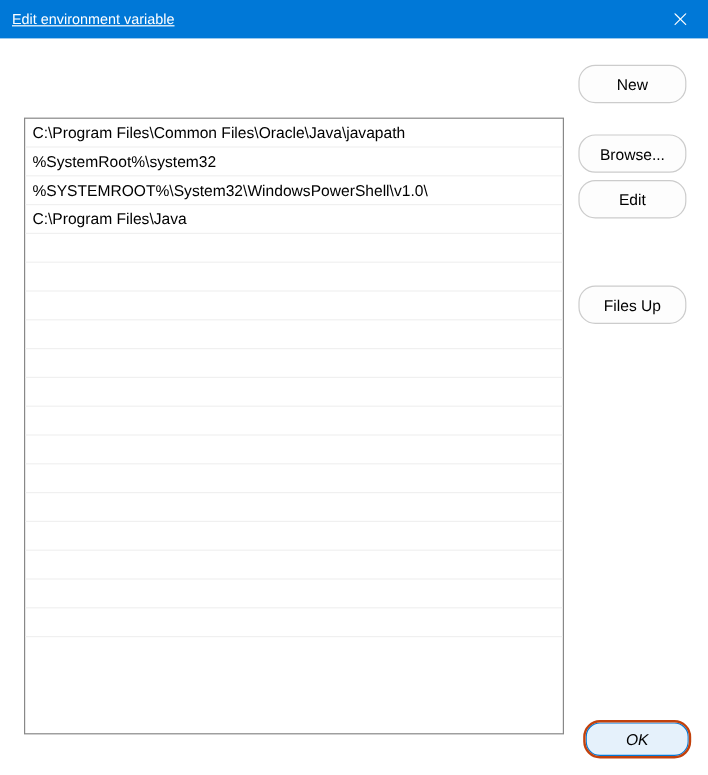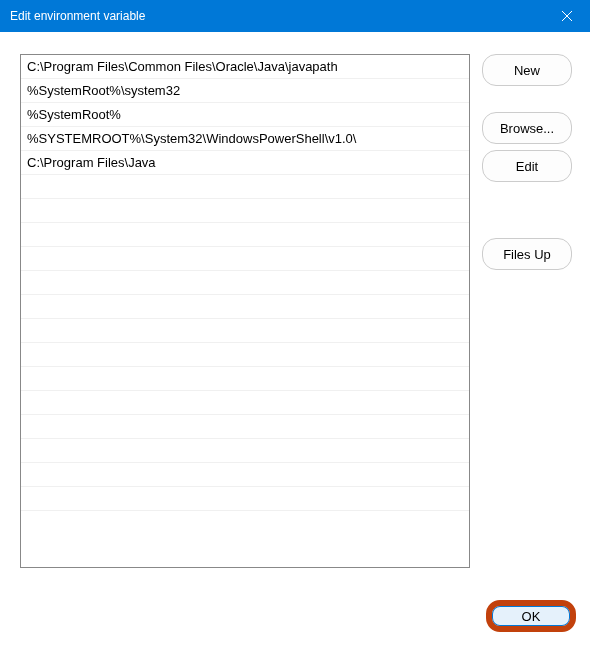--- a/index.html
+++ b/index.html
@@ -12,20 +12,21 @@
       overflow: hidden;
     }
     .titlebar {
       background: #0078d7;
       color: #fff;
       height: 32px;
       display: flex;
       align-items: center;
       justify-content: space-between;
       padding-left: 10px;
+      text-decoration: underline;
     }
     .titlebar-title { font-size: 12px; }
     .close-btn {
       width: 46px;
       height: 32px;
       display: flex;
       align-items: center;
       justify-content: center;
       cursor: pointer;
     }
@@ -34,20 +35,21 @@
       padding: 22px 14px 0 20px;
       display: flex;
       gap: 12px;
     }
     .listbox {
       width: 450px;
       height: 514px;
       border: 1px solid #888;
       background: #fff;
       overflow: hidden;
+      margin-top: 44px;
     }
     .list-row {
       height: 24px;
       line-height: 24px;
       padding-left: 6px;
       font-size: 13px;
       color: #000;
       border-bottom: 1px solid #f0f0f0;
       white-space: nowrap;
       overflow: hidden;
@@ -73,43 +75,43 @@
     .gap-large { height: 46px; }
     .footer {
       position: absolute;
       bottom: 14px;
       right: 14px;
       display: flex;
       gap: 8px;
     }
     .footer .btn { width: 90px; }
     .btn.default {
-      border: 6px solid #c2410c;
+      border: 2px solid #c2410c;
       background: #e5f1fb;
       box-shadow: 0 0 0 1px #0078d7 inset;
+      font-style: italic;
     }
   </style>
 </head>
 <body>
 
 <div class="titlebar">
   <span class="titlebar-title">Edit environment variable</span>
   <div class="close-btn">
     <svg viewBox="0 0 10 10">
         <line x1="0" y1="0" x2="10" y2="10"></line>
         <line x1="10" y1="0" x2="0" y2="10"></line>
       </svg>
   </div>
 </div>
 
 <div class="content">
   <div class="listbox">
     <div class="list-row">C:\Program Files\Common Files\Oracle\Java\javapath</div>
     <div class="list-row">%SystemRoot%\system32</div>
-    <div class="list-row">%SystemRoot%</div>
     <div class="list-row">%SYSTEMROOT%\System32\WindowsPowerShell\v1.0\</div>
     <div class="list-row">C:\Program Files\Java</div>
     <div class="list-row empty">.</div>
     <div class="list-row empty">.</div>
     <div class="list-row empty">.</div>
     <div class="list-row empty">.</div>
     <div class="list-row empty">.</div>
     <div class="list-row empty">.</div>
     <div class="list-row empty">.</div>
     <div class="list-row empty">.</div>

